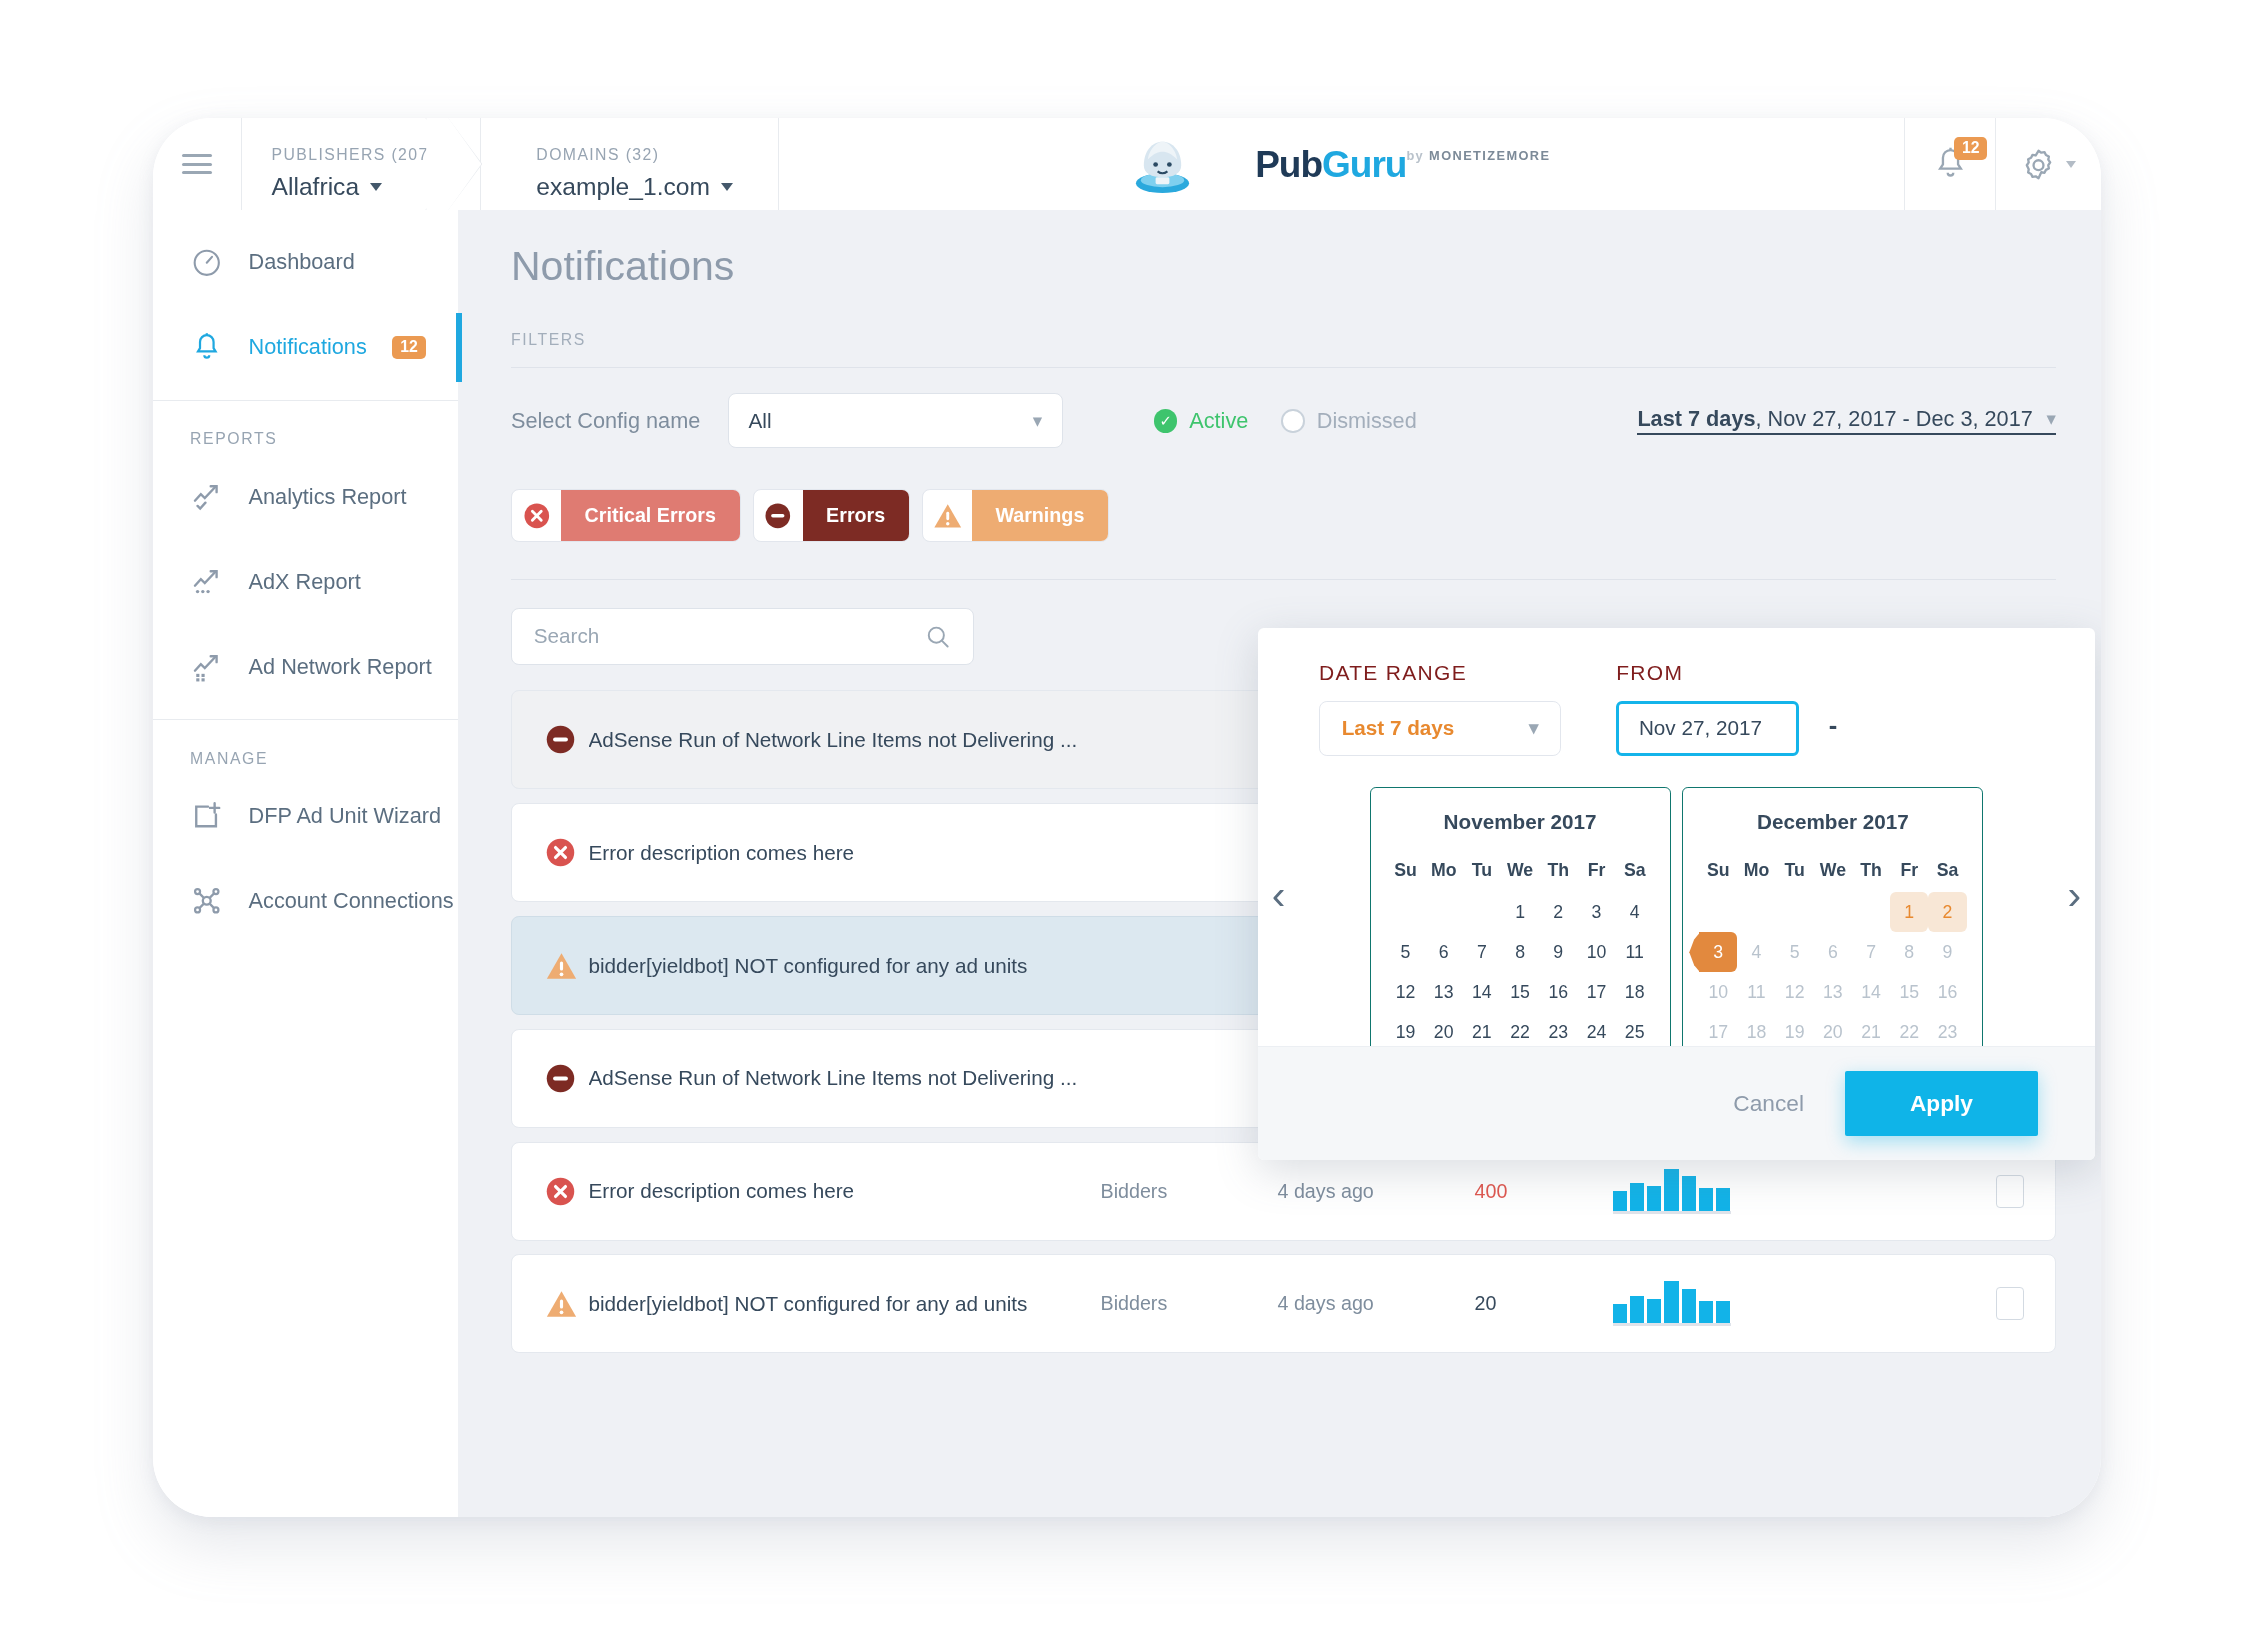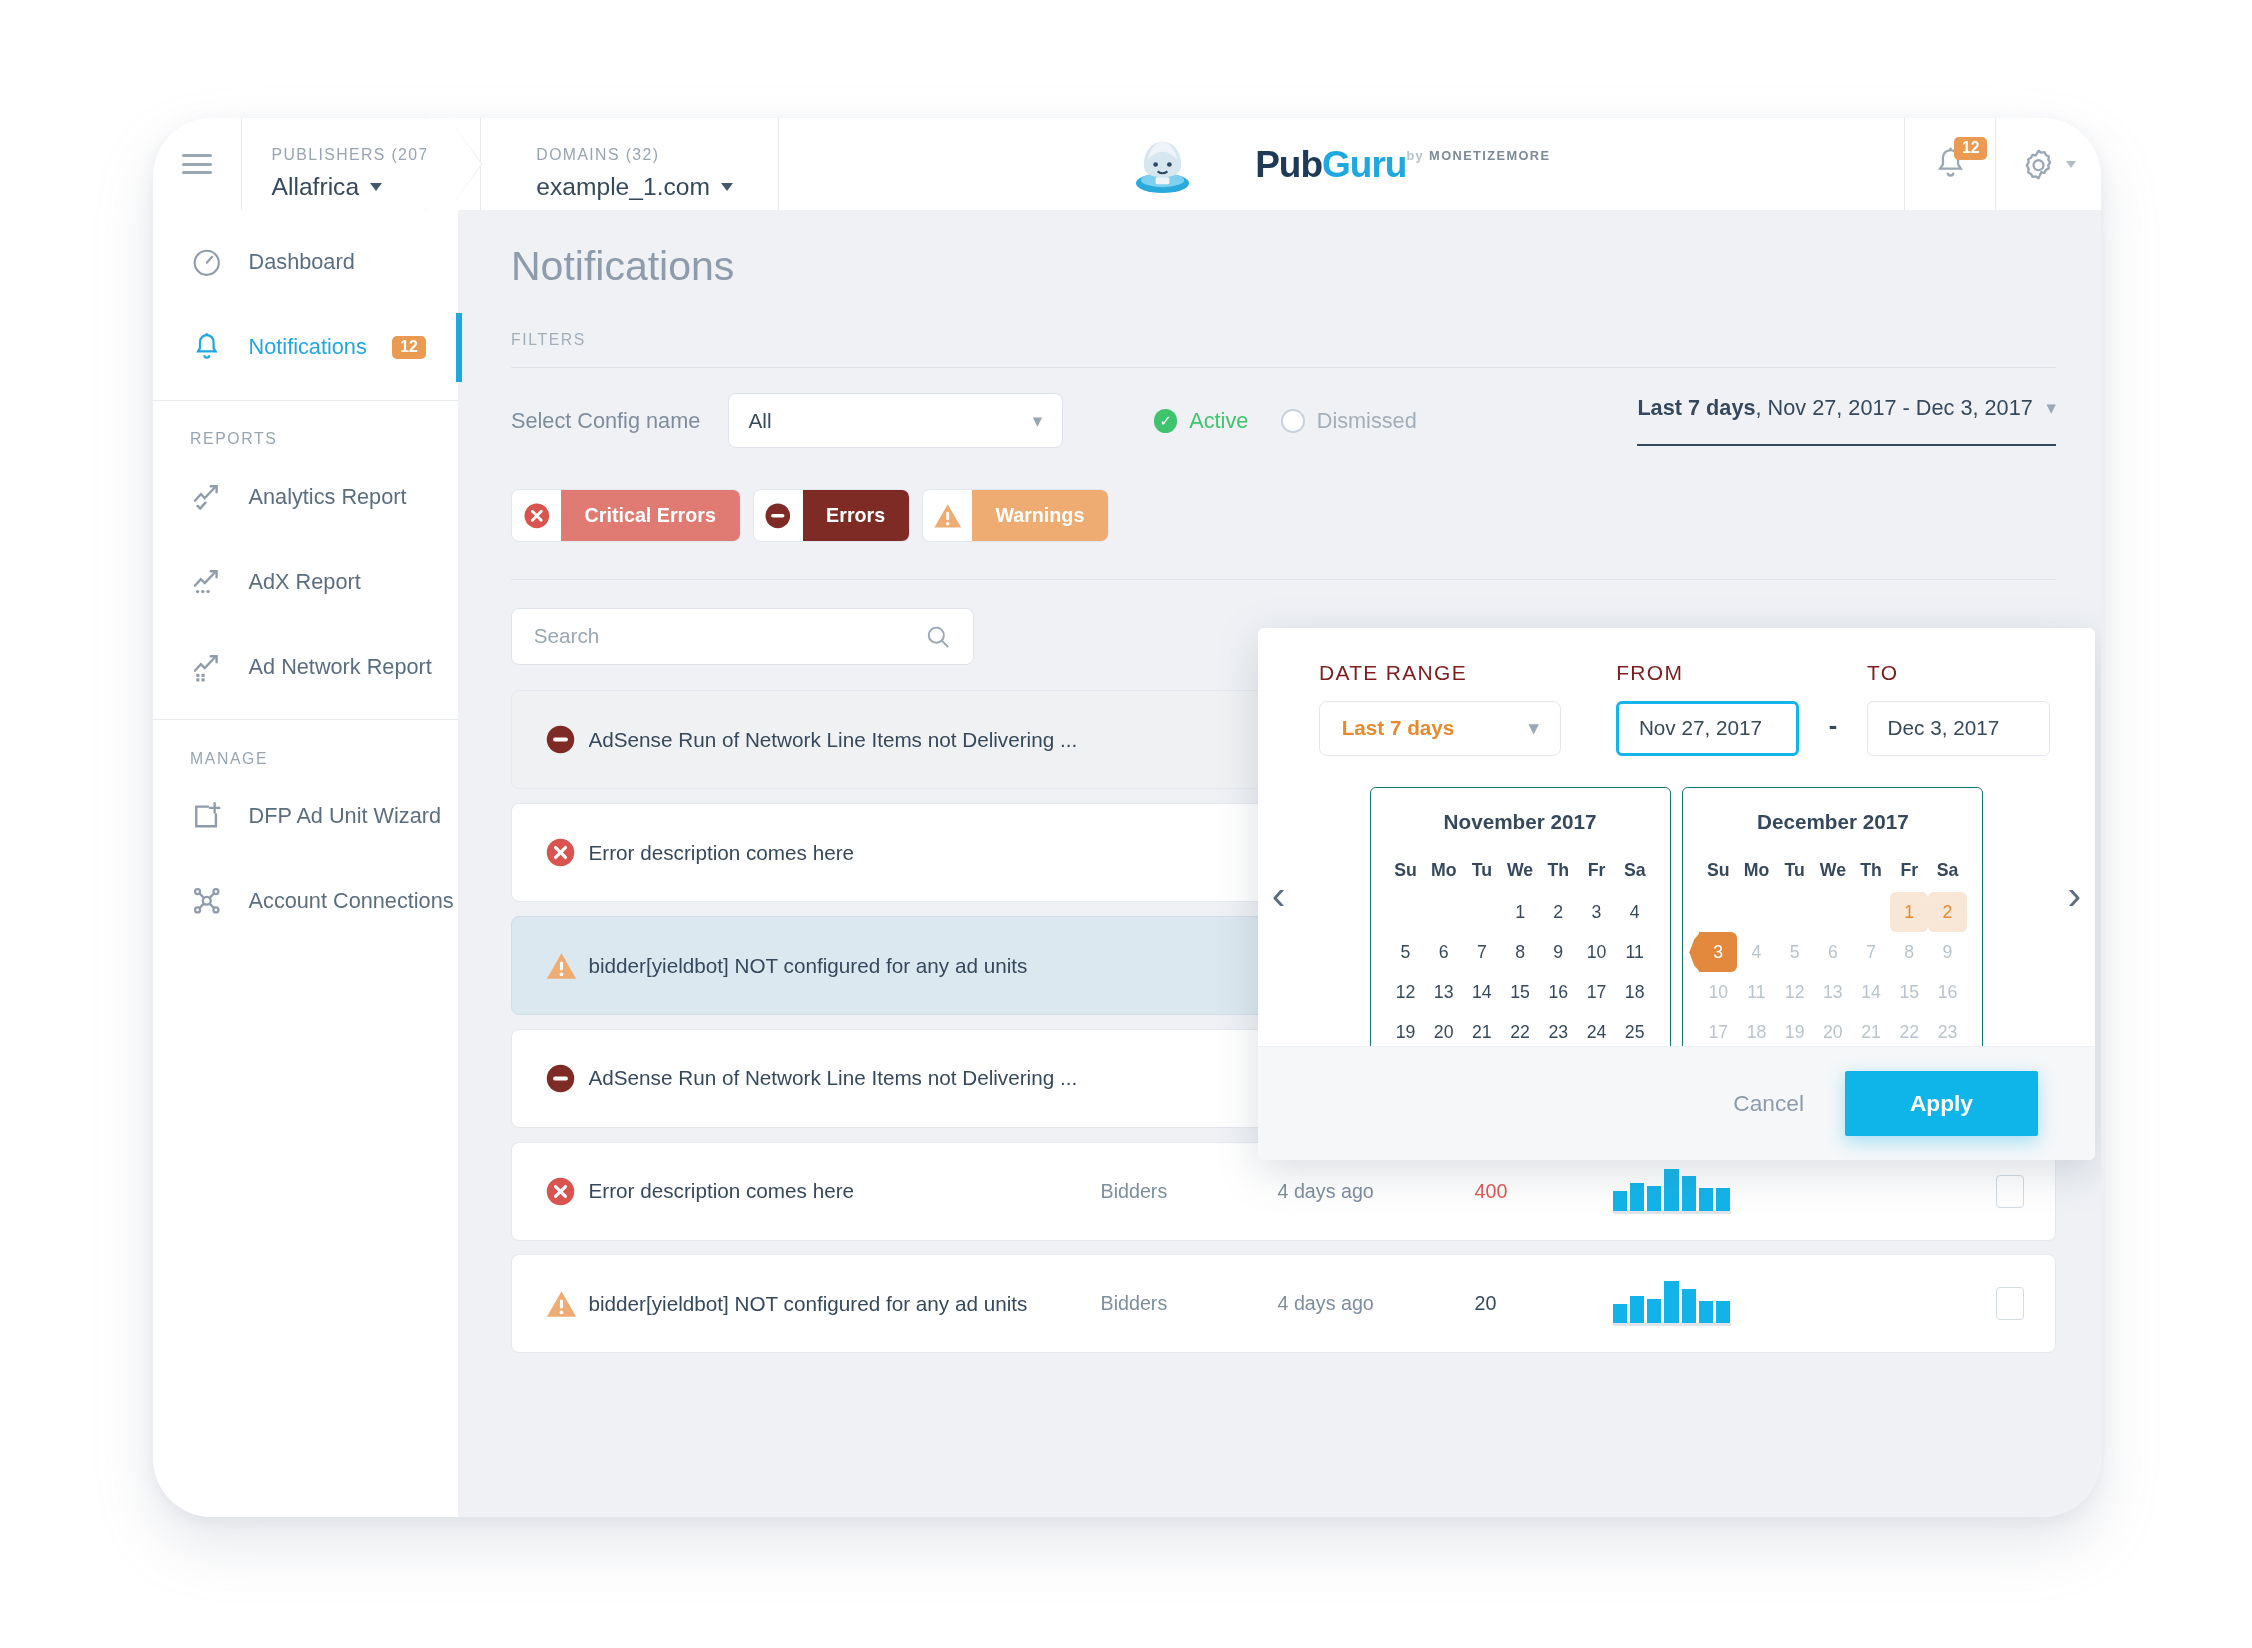--- a/index.html
+++ b/index.html
@@ -120,21 +120,21 @@
 
   .radio-group { display: flex; align-items: center; gap: 33px; margin-left: 91px; }
   .radio { display: flex; align-items: center; gap: 11.8px; font-size: 21.7px; }
   .radio.on { color: #3ec46d; }
   .radio.off { color: #a3aebb; }
   .radio-dot-on { width: 23.6px; height: 23.6px; border-radius: 50%; background: #3ec46d; color: #fff; font-size: 14.8px; display:flex;align-items:center;justify-content:center; }
   .radio-dot-off { width: 23.6px; height: 23.6px; border-radius: 50%; border: 2px solid #c9d2db; background: #fff; }
 
   #daterange-trigger {
     margin-left: auto; display: flex; align-items: center; gap: 13.8px;
-    font-size: 21.7px; color: #36495c; border-bottom: 2px solid #36495c; padding-bottom: 23px;
+    font-size: 21.7px; color: #36495c; border-bottom: 2px solid #36495c; padding-bottom: 1px;
     white-space: nowrap; cursor: pointer;
   }
   #daterange-trigger b { font-weight: bold; }
 
   .chips { display: flex; gap: 12px; margin-top: 41px; }
   .chip {
     display: flex; align-items: center; background: #fff; border: 1px solid #e2e6ed;
     border-radius: 7.9px; overflow: hidden; height: 53px;
   }
   .chip-ico { width: 49px; display: flex; align-items: center; justify-content: center; }
@@ -597,26 +597,20 @@
 
       <div class="dp-field" style="margin-left:25.6px;">
         <span class="dp-flabel">FROM</span>
         <div class="dp-input focused">
           <span>Nov 27, 2017</span>
         </div>
       </div>
 
       <span class="dp-dash">-</span>
 
-      <div class="dp-field">
-        <span class="dp-flabel">TO</span>
-        <div class="dp-input">
-          <span>Dec 3, 2017</span>
-        </div>
-      </div>
     </div>
 
     <div class="dp-cals">
       <span class="cal-nav prev">‹</span>
       <div id="cal-0" class="cal">
           <div class="cal-title">November 2017</div>
           <div class="cal-grid">
             <div class="dow">Su</div>
             <div class="dow">Mo</div>
             <div class="dow">Tu</div>

